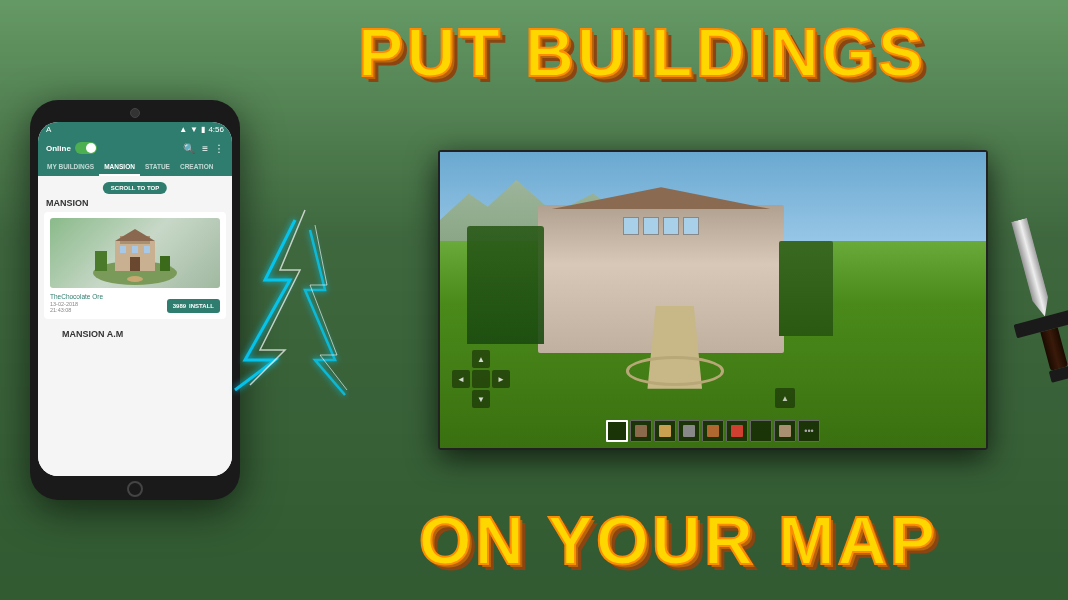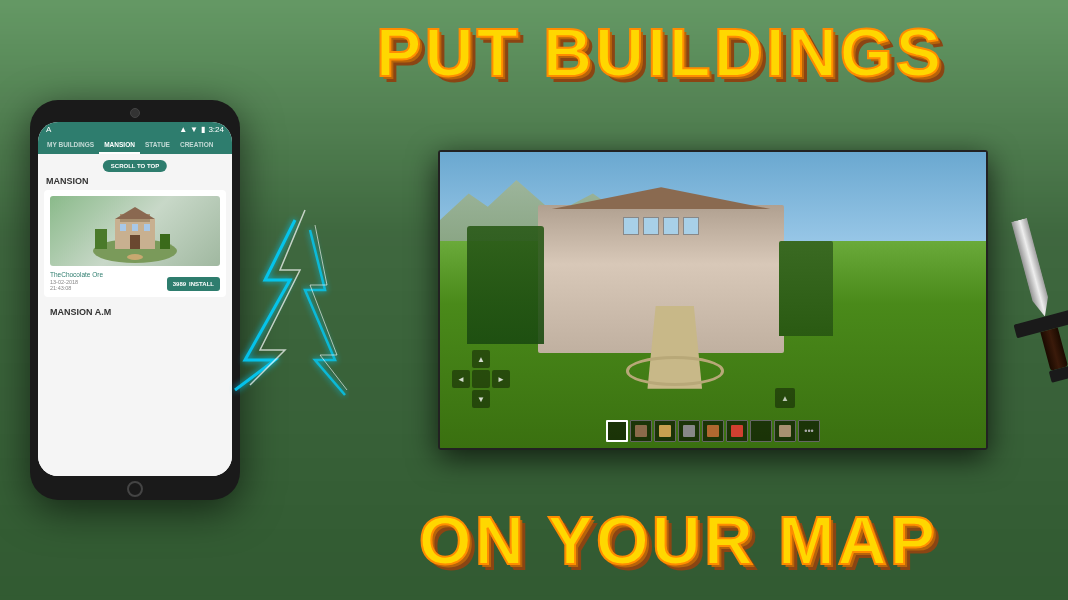--- a/index.html
+++ b/index.html
@@ -230,21 +230,21 @@
     }
 
     .install-count {
       font-size: 6px;
     }
 
     .building-section-title2 {
       font-size: 9px;
       font-weight: bold;
       color: #333;
-      padding: 4px 12px;
+      padding: 4px 24px;
     }
 
     
     .phone-bottom {
       display: flex;
       justify-content: center;
       align-items: center;
       padding: 5px 0 3px 0;
     }
 
@@ -304,24 +304,37 @@
     </div>
 
     <div class="phone-screen">
 
       <div class="status-bar">
         <span>A</span>
         <div class="status-icons">
           <span>▲</span>
           <span>▼</span>
           <span>▮</span>
-          <span>3:24</span>
+          <span>4:56</span>
         </div>
       </div>
 
+      <div class="app-bar">
+        <div class="online-toggle">
+          <span class="online-text">Online</span>
+          <div class="toggle-switch">
+            <div class="toggle-knob"></div>
+          </div>
+        </div>
+        <div class="app-bar-icons">
+          <span class="icon-btn">🔍</span>
+          <span class="icon-btn">≡</span>
+          <span class="icon-btn">⋮</span>
+        </div>
+      </div>
 
       <div class="tabs">
         <div class="tab">MY BUILDINGS</div>
         <div class="tab active">MANSION</div>
         <div class="tab">STATUE</div>
         <div class="tab">CREATION</div>
       </div>
 
       <div class="screen-content">
         <div class="scroll-to-top-btn">SCROLL TO TOP</div>
@@ -468,19 +481,19 @@
 
   <div style="width:32px;height:100px;background:linear-gradient(90deg,#555 0%,#999 25%,#eee 50%,#999 75%,#555 100%);clip-path:polygon(25% 0%,75% 0%,75% 82%,50% 100%,25% 82%);image-rendering:pixelated;"></div>
 
   <div style="width:65px;height:14px;background:#1a1a1a;border-radius:2px;"></div>
 
   <div style="width:18px;height:40px;background:linear-gradient(90deg,#1a0a00 0%,#3a1a0a 50%,#1a0a00 100%);border-radius:0 0 3px 3px;"></div>
 
   <div style="width:22px;height:12px;background:#1a1a1a;border-radius:2px;"></div>
 </div>
 
-<div style="position:absolute;top:18px;right:124px;z-index:25;">
+<div style="position:absolute;top:18px;right:142px;z-index:25;">
   <div class="title-line">PUT BUILDINGS</div>
 </div>
 
 <div style="position:absolute;bottom:26px;right:130px;z-index:25;">
   <div class="title-line">ON YOUR MAP</div>
 </div>
 
 </body></html>

